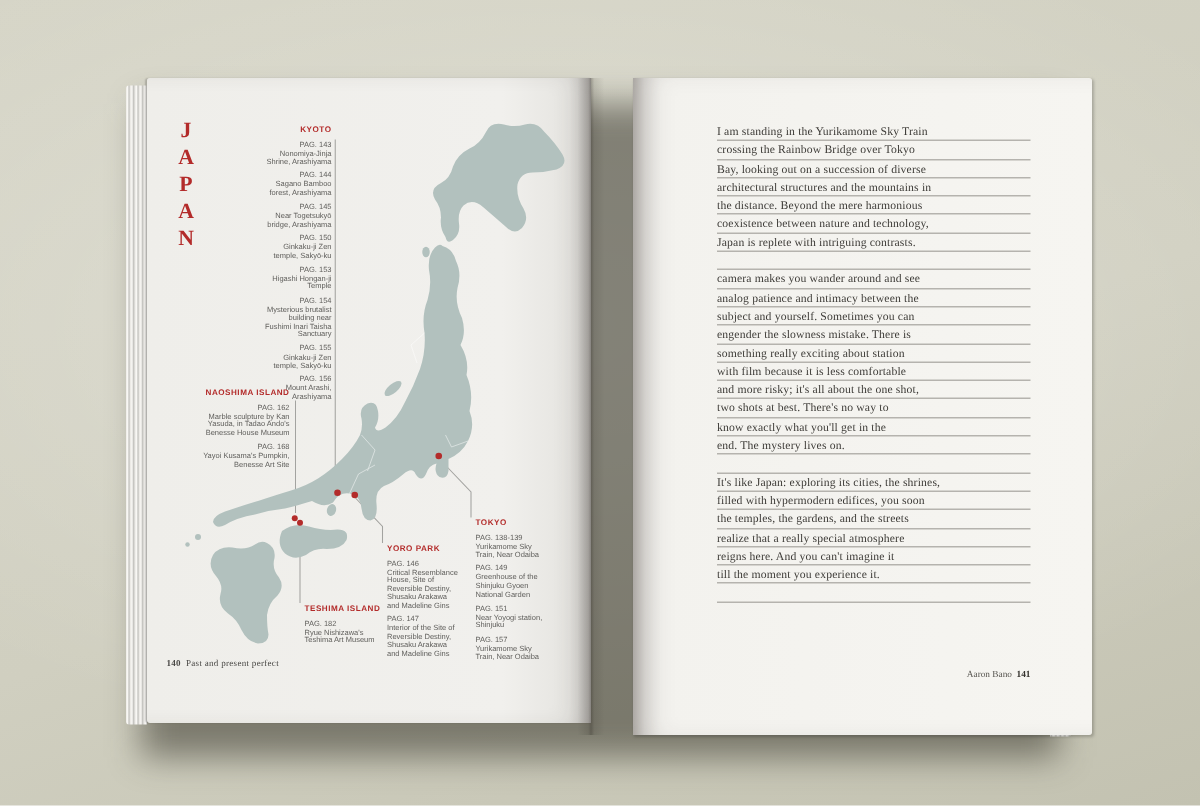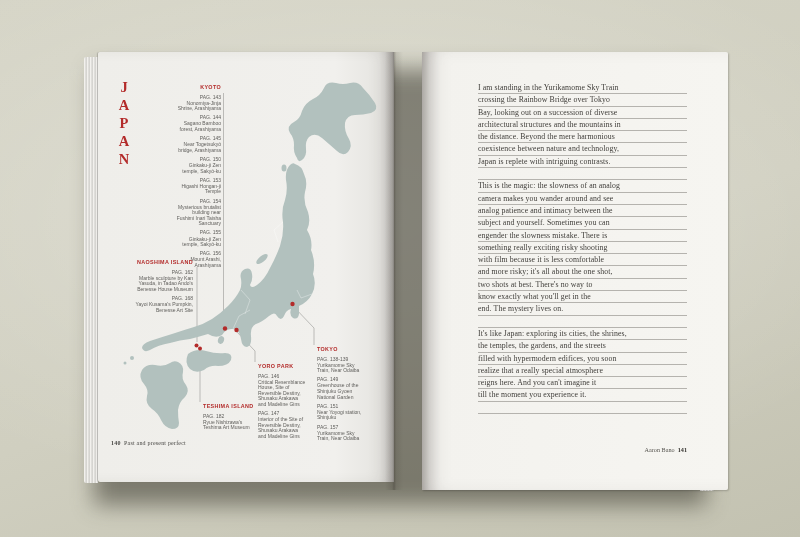--- a/index.html
+++ b/index.html
@@ -242,35 +242,34 @@
   <div class="page page-right">
     <div class="text-col">
         <div class="rule-line">I am standing in the Yurikamome Sky Train</div>
         <div class="rule-line">crossing the Rainbow Bridge over Tokyo</div>
         <div class="rule-line">Bay, looking out on a succession of diverse</div>
         <div class="rule-line">architectural structures and the mountains in</div>
         <div class="rule-line">the distance. Beyond the mere harmonious</div>
         <div class="rule-line">coexistence between nature and technology,</div>
         <div class="rule-line">Japan is replete with intriguing contrasts.</div>
         <div class="rule-line gap"></div>
-        <div class="rule-line">This is the magic: the slowness of an analog</div>
         <div class="rule-line">camera makes you wander around and see</div>
         <div class="rule-line">analog patience and intimacy between the</div>
         <div class="rule-line">subject and yourself. Sometimes you can</div>
         <div class="rule-line">engender the slowness mistake. There is</div>
-        <div class="rule-line">something really exciting risky shooting</div>
+        <div class="rule-line">something really exciting about station</div>
         <div class="rule-line">with film because it is less comfortable</div>
         <div class="rule-line">and more risky; it's all about the one shot,</div>
         <div class="rule-line">two shots at best. There's no way to</div>
         <div class="rule-line">know exactly what you'll get in the</div>
         <div class="rule-line">end. The mystery lives on.</div>
         <div class="rule-line gap"></div>
         <div class="rule-line">It's like Japan: exploring its cities, the shrines,</div>
+        <div class="rule-line">filled with hypermodern edifices, you soon</div>
         <div class="rule-line">the temples, the gardens, and the streets</div>
-        <div class="rule-line">filled with hypermodern edifices, you soon</div>
         <div class="rule-line">realize that a really special atmosphere</div>
         <div class="rule-line">reigns here. And you can't imagine it</div>
         <div class="rule-line">till the moment you experience it.</div>
         <div class="rule-line gap"></div>
       </div>
     <div class="footer-right">
       <span>Aaron Bano</span>&nbsp;
       <b>141</b>
     </div>
   </div>

